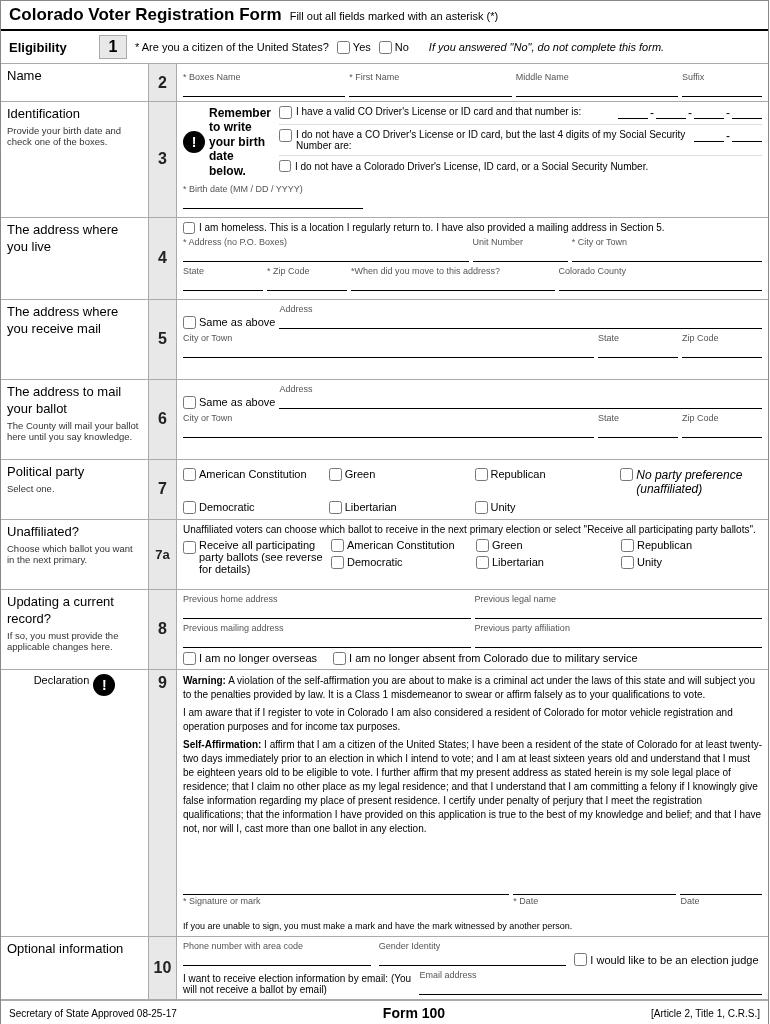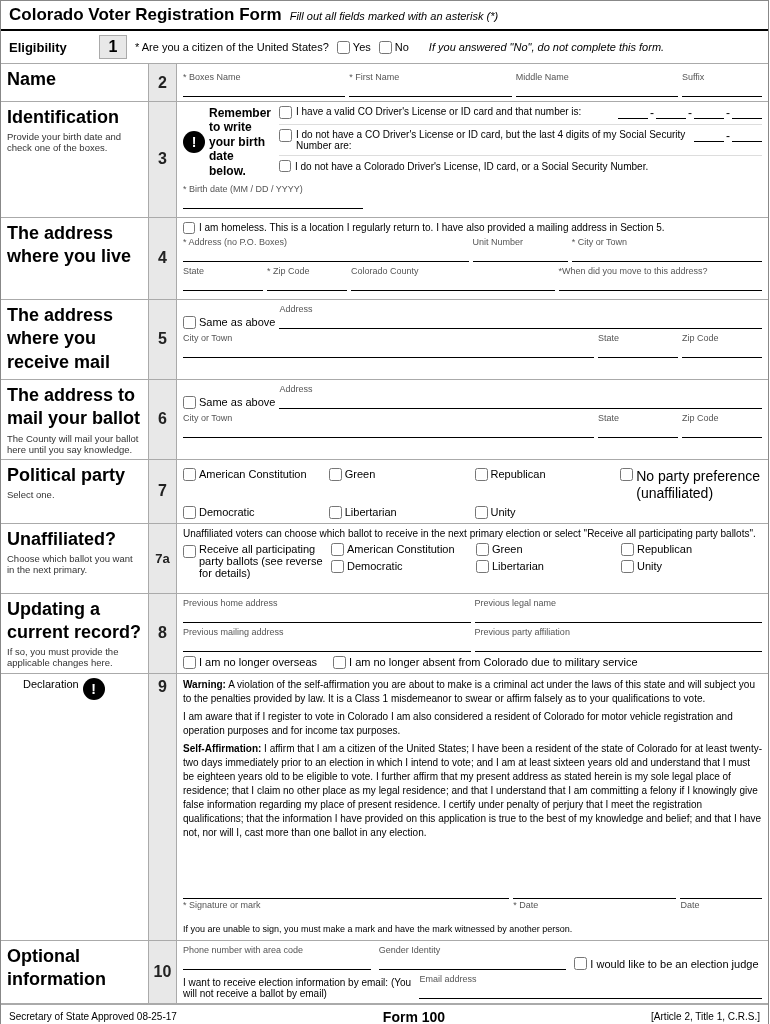--- a/index.html
+++ b/index.html
@@ -24,41 +24,40 @@
       border-bottom: 2px solid #000;
       background: #fff;
     }
     .form-title-main {
       font-size: 17px;
       font-weight: bold;
     }
     .form-title-sub {
       font-size: 11px;
       margin-left: 8px;
-      font-style: italic;
     }
     
     .section-row {
       display: flex;
       border-bottom: 1px solid #aaa;
       min-height: 36px;
     }
     .section-label {
       width: 148px;
       min-width: 148px;
       padding: 4px 6px;
       border-right: 1px solid #aaa;
       display: flex;
       align-items: flex-start;
       flex-direction: column;
       justify-content: flex-start;
     }
     .section-label .label-title {
-      font-weight: bold;
-      font-size: 18px;
+      font-weight: normal;
+      font-size: 13px;
       line-height: 1.3;
     }
     .section-label .label-sub {
       font-size: 9.5px;
       color: #333;
       margin-top: 2px;
     }
     .section-num {
       width: 28px;
       min-width: 28px;
@@ -253,20 +252,21 @@
     }
     .declaration-label {
       width: 148px;
       min-width: 148px;
       padding: 4px 22px;
       border-right: 1px solid #aaa;
       display: flex;
       flex-direction: row;
       align-items: flex-start;
       gap: 4px;
+      justify-content: center;
     }
     .declaration-content {
       flex: 1;
       padding: 4px 6px;
       font-size: 10px;
       line-height: 1.4;
     }
     .declaration-num {
       width: 28px;
       min-width: 28px;
@@ -322,22 +322,23 @@
     .optional-row {
       display: flex;
       border-bottom: 1px solid #aaa;
     }
     .inline-check {
       display: inline-flex;
       align-items: center;
       gap: 3px;
     }
     .no-party-text {
-      font-size: 14px;
+      font-size: 12px;
       line-height: 1.2;
+      font-style: italic;
     }
   </style>
 </head>
 <body>
 
 <div class="form-wrapper">
 
   <div class="form-header">
     <span class="form-title-main">Colorado Voter Registration Form</span>
     <span class="form-title-sub">Fill out all fields marked with an asterisk (*)</span>
@@ -467,25 +468,25 @@
       <div class="field-row">
         <div class="field-group fixed-small">
           <span class="field-placeholder">State</span>
           <input class="field-input" type="text" style="">
         </div>
         <div class="field-group fixed-small">
           <span class="field-placeholder">* Zip Code</span>
           <input class="field-input" type="text" style="">
         </div>
         <div class="field-group">
+          <span class="field-placeholder">*When did you move to this address?</span>
+          <input class="field-input" type="text" style="">
+        </div>
+        <div class="field-group">
           <span class="field-placeholder">Colorado County</span>
-          <input class="field-input" type="text" style="">
-        </div>
-        <div class="field-group">
-          <span class="field-placeholder">*When did you move to this address?</span>
           <input class="field-input" type="text" style="">
         </div>
       </div>
     </div>
   </div>
 
   <div class="section-row" style="min-height:80px;">
     <div class="section-label">
       <span class="label-title">The address where you receive mail</span>
     </div>

